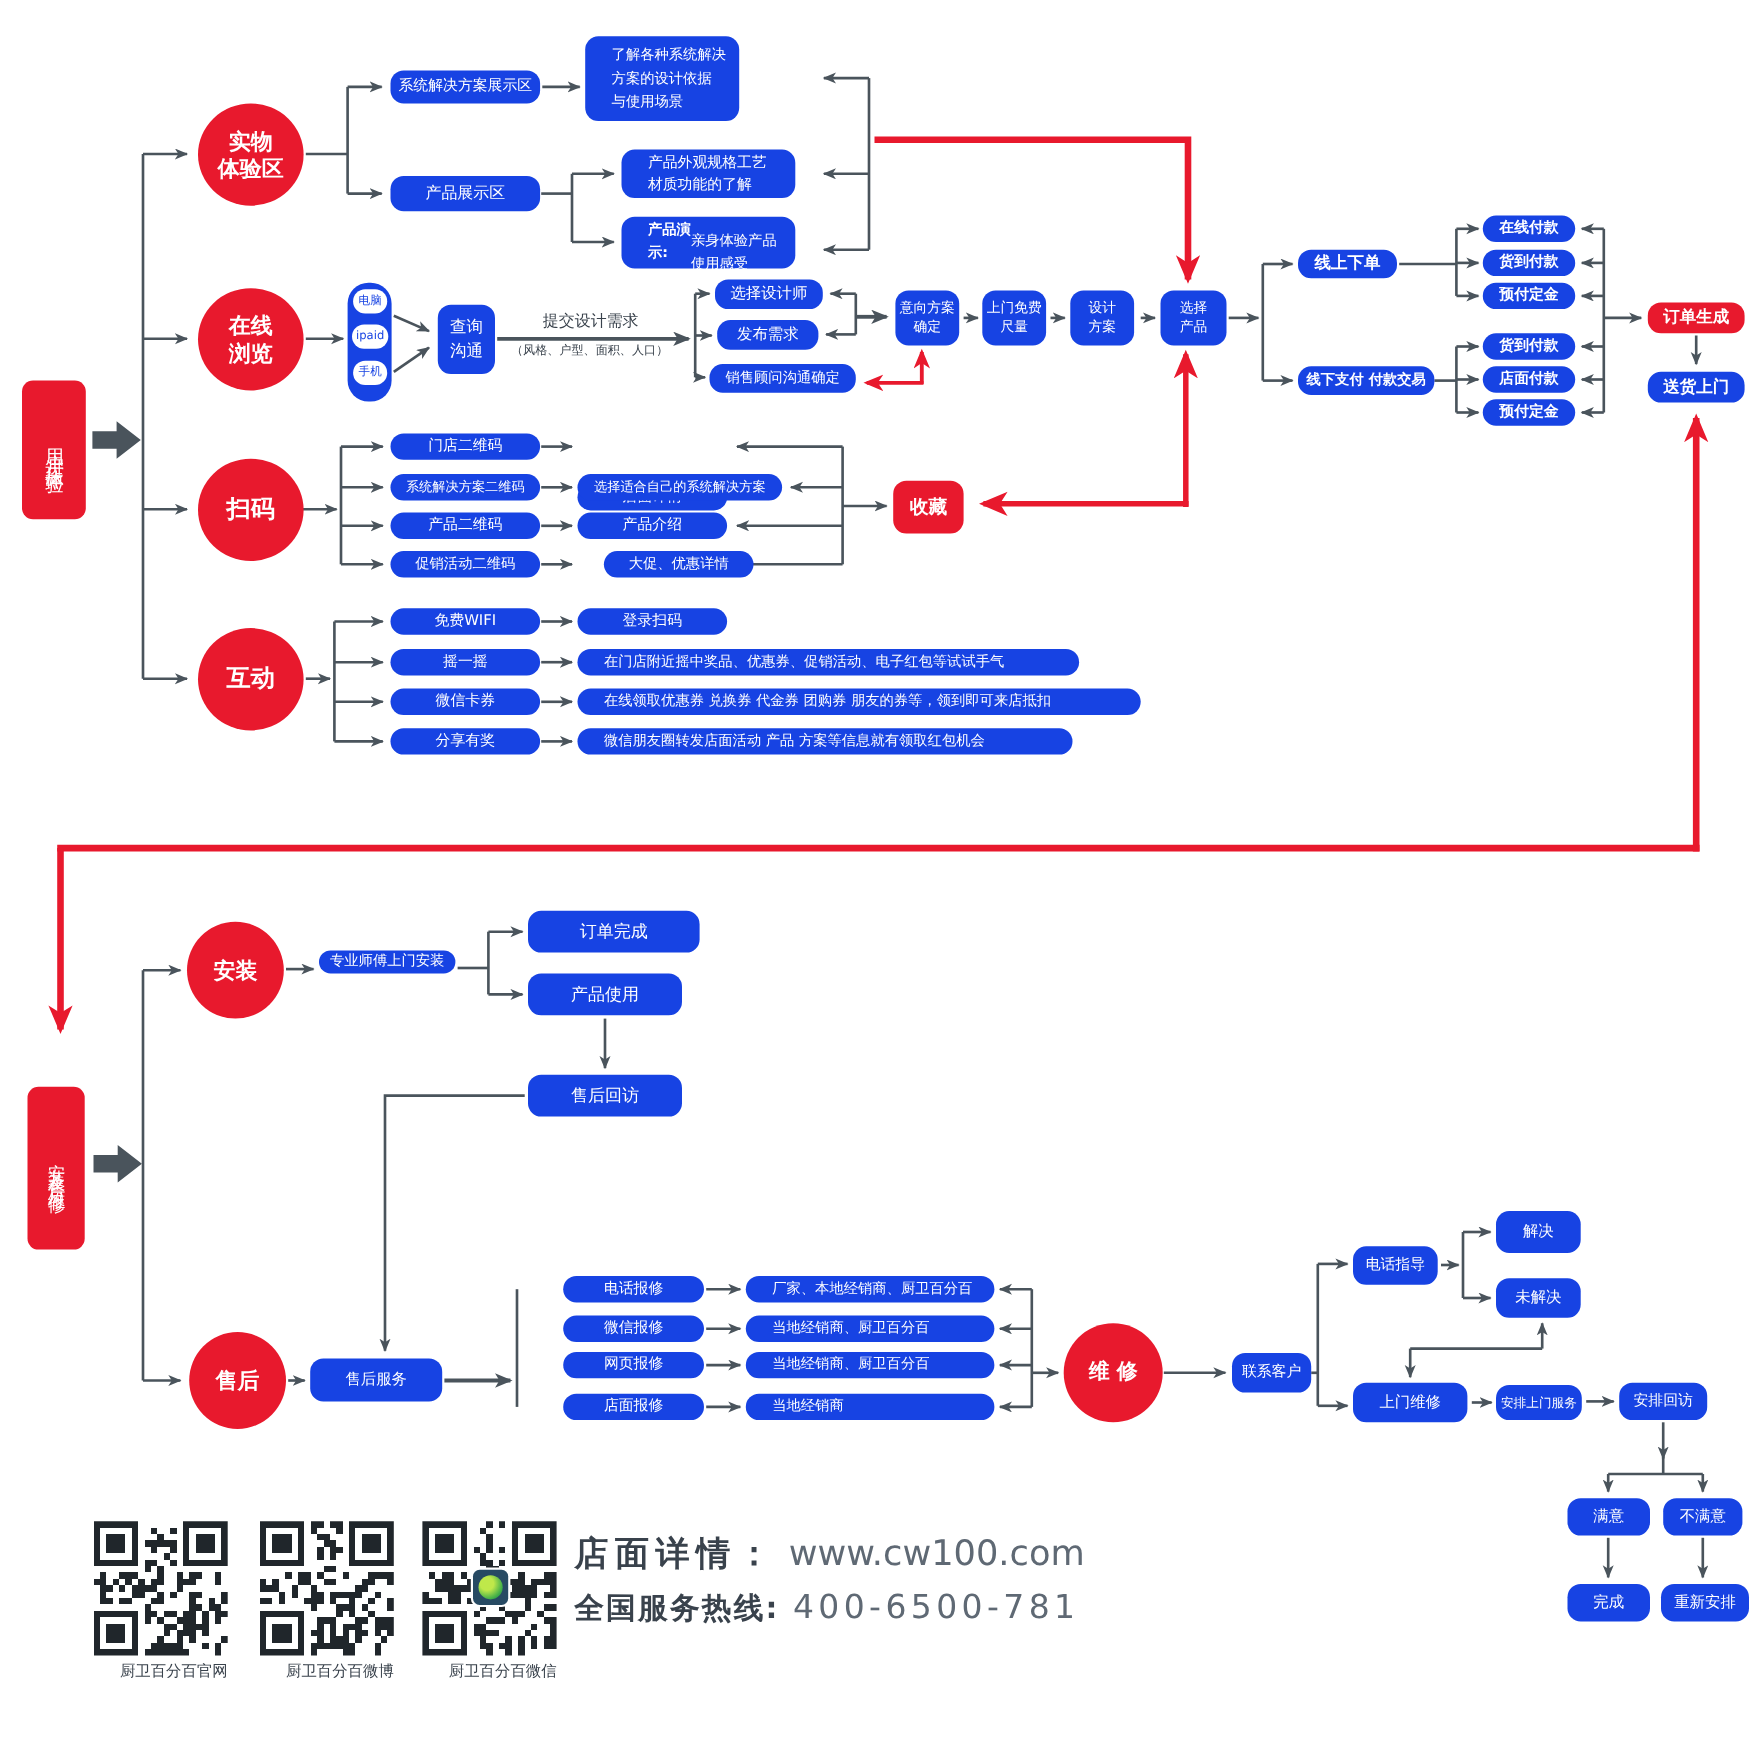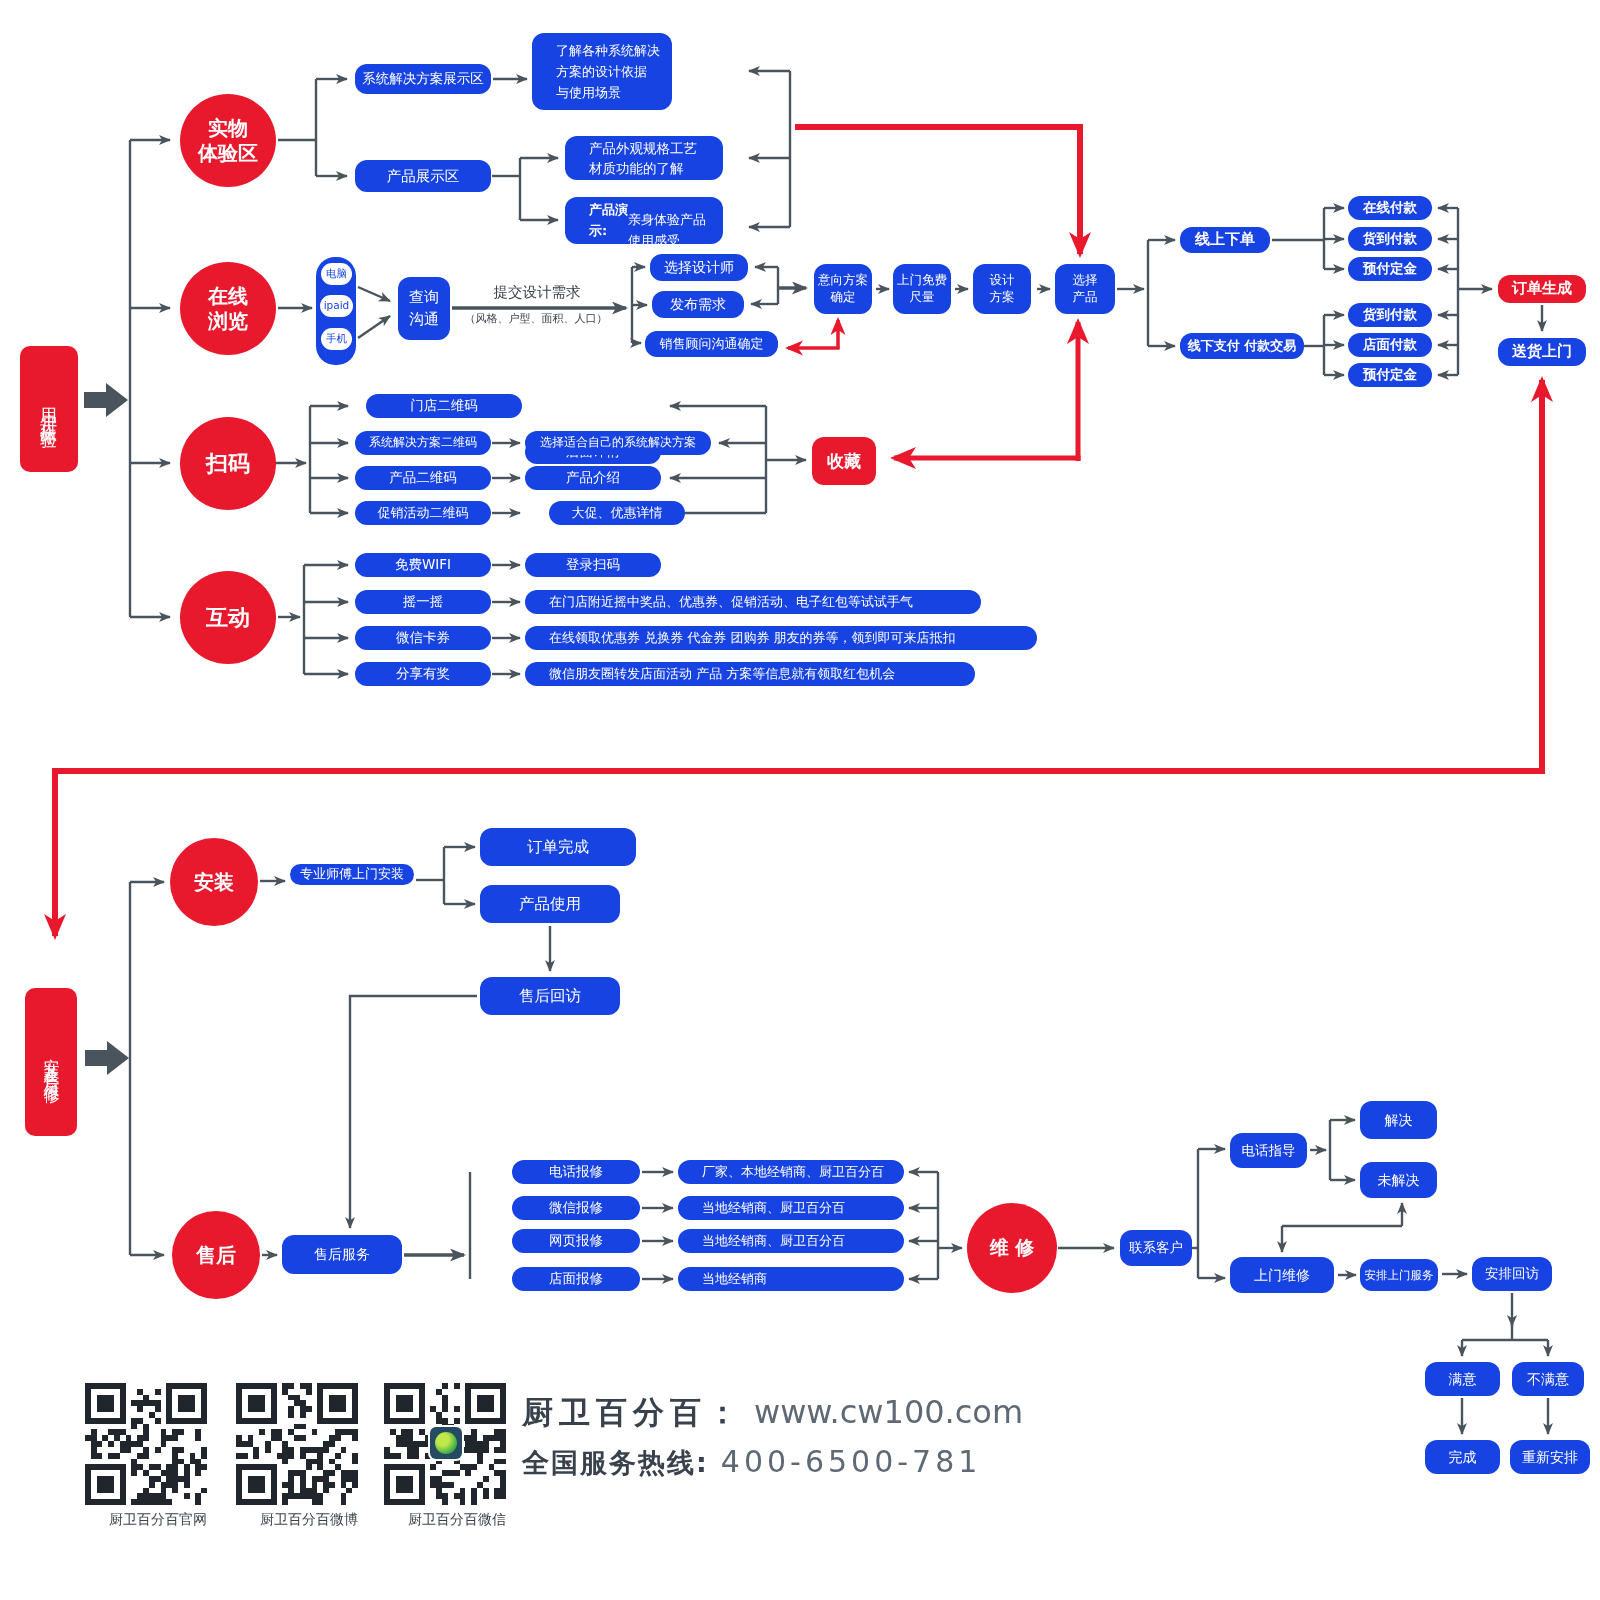--- a/index.html
+++ b/index.html
@@ -244,21 +244,21 @@
       <div class="node blue" style="left: 1348px; top: 196px; width: 84px; height: 24px; font-size: 13.5px; font-weight: bold; border-radius: 12px;">在线付款</div>
       <div class="node blue" style="left: 1348px; top: 227px; width: 84px; height: 24px; font-size: 13.5px; font-weight: bold; border-radius: 12px;">货到付款</div>
       <div class="node blue" style="left: 1348px; top: 257px; width: 84px; height: 24px; font-size: 13.5px; font-weight: bold; border-radius: 12px;">预付定金</div>
       <div class="node blue" style="left: 1180px; top: 333px; width: 124px; height: 26px; font-size: 13px; font-weight: bold; border-radius: 12px;">线下支付 付款交易</div>
       <div class="node blue" style="left: 1348px; top: 303px; width: 84px; height: 24px; font-size: 13.5px; font-weight: bold; border-radius: 12px;">货到付款</div>
       <div class="node blue" style="left: 1348px; top: 333px; width: 84px; height: 24px; font-size: 13.5px; font-weight: bold; border-radius: 12px;">店面付款</div>
       <div class="node blue" style="left: 1348px; top: 363px; width: 84px; height: 24px; font-size: 13.5px; font-weight: bold; border-radius: 12px;">预付定金</div>
       <div class="node red" style="left: 1498px; top: 275px; width: 88px; height: 28px; font-size: 15px; font-weight: bold; border-radius: 12px;">订单生成</div>
       <div class="node blue" style="left: 1498px; top: 338px; width: 88px; height: 28px; font-size: 15px; font-weight: bold; border-radius: 12px;">送货上门</div>
       <div class="node circle" style="left: 180px; top: 417px; width: 96px; height: 93px; font-size: 22px;">扫码</div>
-      <div class="node blue" style="left: 366px; top: 394px; width: 156px; height: 24px; font-size: 13.5px; border-radius: 12px;">门店二维码</div>
+      <div class="node blue" style="left: 355px; top: 394px; width: 136px; height: 24px; font-size: 13.5px; border-radius: 12px;">门店二维码</div>
       <div class="node blue" style="left: 525px; top: 394px; width: 136px; height: 24px; font-size: 13.5px; border-radius: 12px; margin-top: 46px;">店面详情</div>
       <div class="node blue" style="left: 355px; top: 431px; width: 136px; height: 24px; font-size: 12px; border-radius: 12px;">系统解决方案二维码</div>
       <div class="node blue" style="left: 525px; top: 431px; width: 186px; height: 24px; font-size: 12px; border-radius: 12px;">选择适合自己的系统解决方案</div>
       <div class="node blue" style="left: 355px; top: 466px; width: 136px; height: 24px; font-size: 13.5px; border-radius: 12px;">产品二维码</div>
       <div class="node blue" style="left: 525px; top: 466px; width: 136px; height: 24px; font-size: 13.5px; border-radius: 12px;">产品介绍</div>
       <div class="node blue" style="left: 355px; top: 501px; width: 136px; height: 24px; font-size: 13px; border-radius: 12px;">促销活动二维码</div>
       <div class="node blue" style="left: 525px; top: 501px; width: 136px; height: 24px; font-size: 13px; border-radius: 12px; margin-left: 24px;">大促、优惠详情</div>
       <div class="node red" style="left: 812px; top: 437px; width: 64px; height: 48px; font-size: 17px; font-weight: bold; border-radius: 12px;">收藏</div>
       <div class="node circle" style="left: 180px; top: 571px; width: 96px; height: 93px; font-size: 22px;">互动</div>
       <div class="node blue" style="left: 355px; top: 553px; width: 136px; height: 24px; font-size: 13.5px; border-radius: 12px;">免费WIFI</div>
@@ -681,20 +681,20 @@
           <rect x="16" y="2" width="3" height="3" fill="#20262b"></rect>
           <rect x="0" y="14" width="7" height="7" fill="#20262b"></rect>
           <rect x="1" y="15" width="5" height="5" fill="#fff"></rect>
           <rect x="2" y="16" width="3" height="3" fill="#20262b"></rect>
         </svg></div>
     <div class="qr-label">厨卫百分百微博</div>
   </div>
 
   <div class="footer-el" style="left:522px;top:1392px;">
     <div class="brand-line1">
-      <span class="b1">厨卫百分百：</span><span class="b2">www.cw100.com</span>
+      <span class="b1">店面详情：</span><span class="b2">www.cw100.com</span>
     </div>
     <div class="brand-line2">
       <span class="b1">全国服务热线:</span><span class="b3">400-6500-781</span>
     </div>
   </div>
 
 </div>
 
 </body></html>

